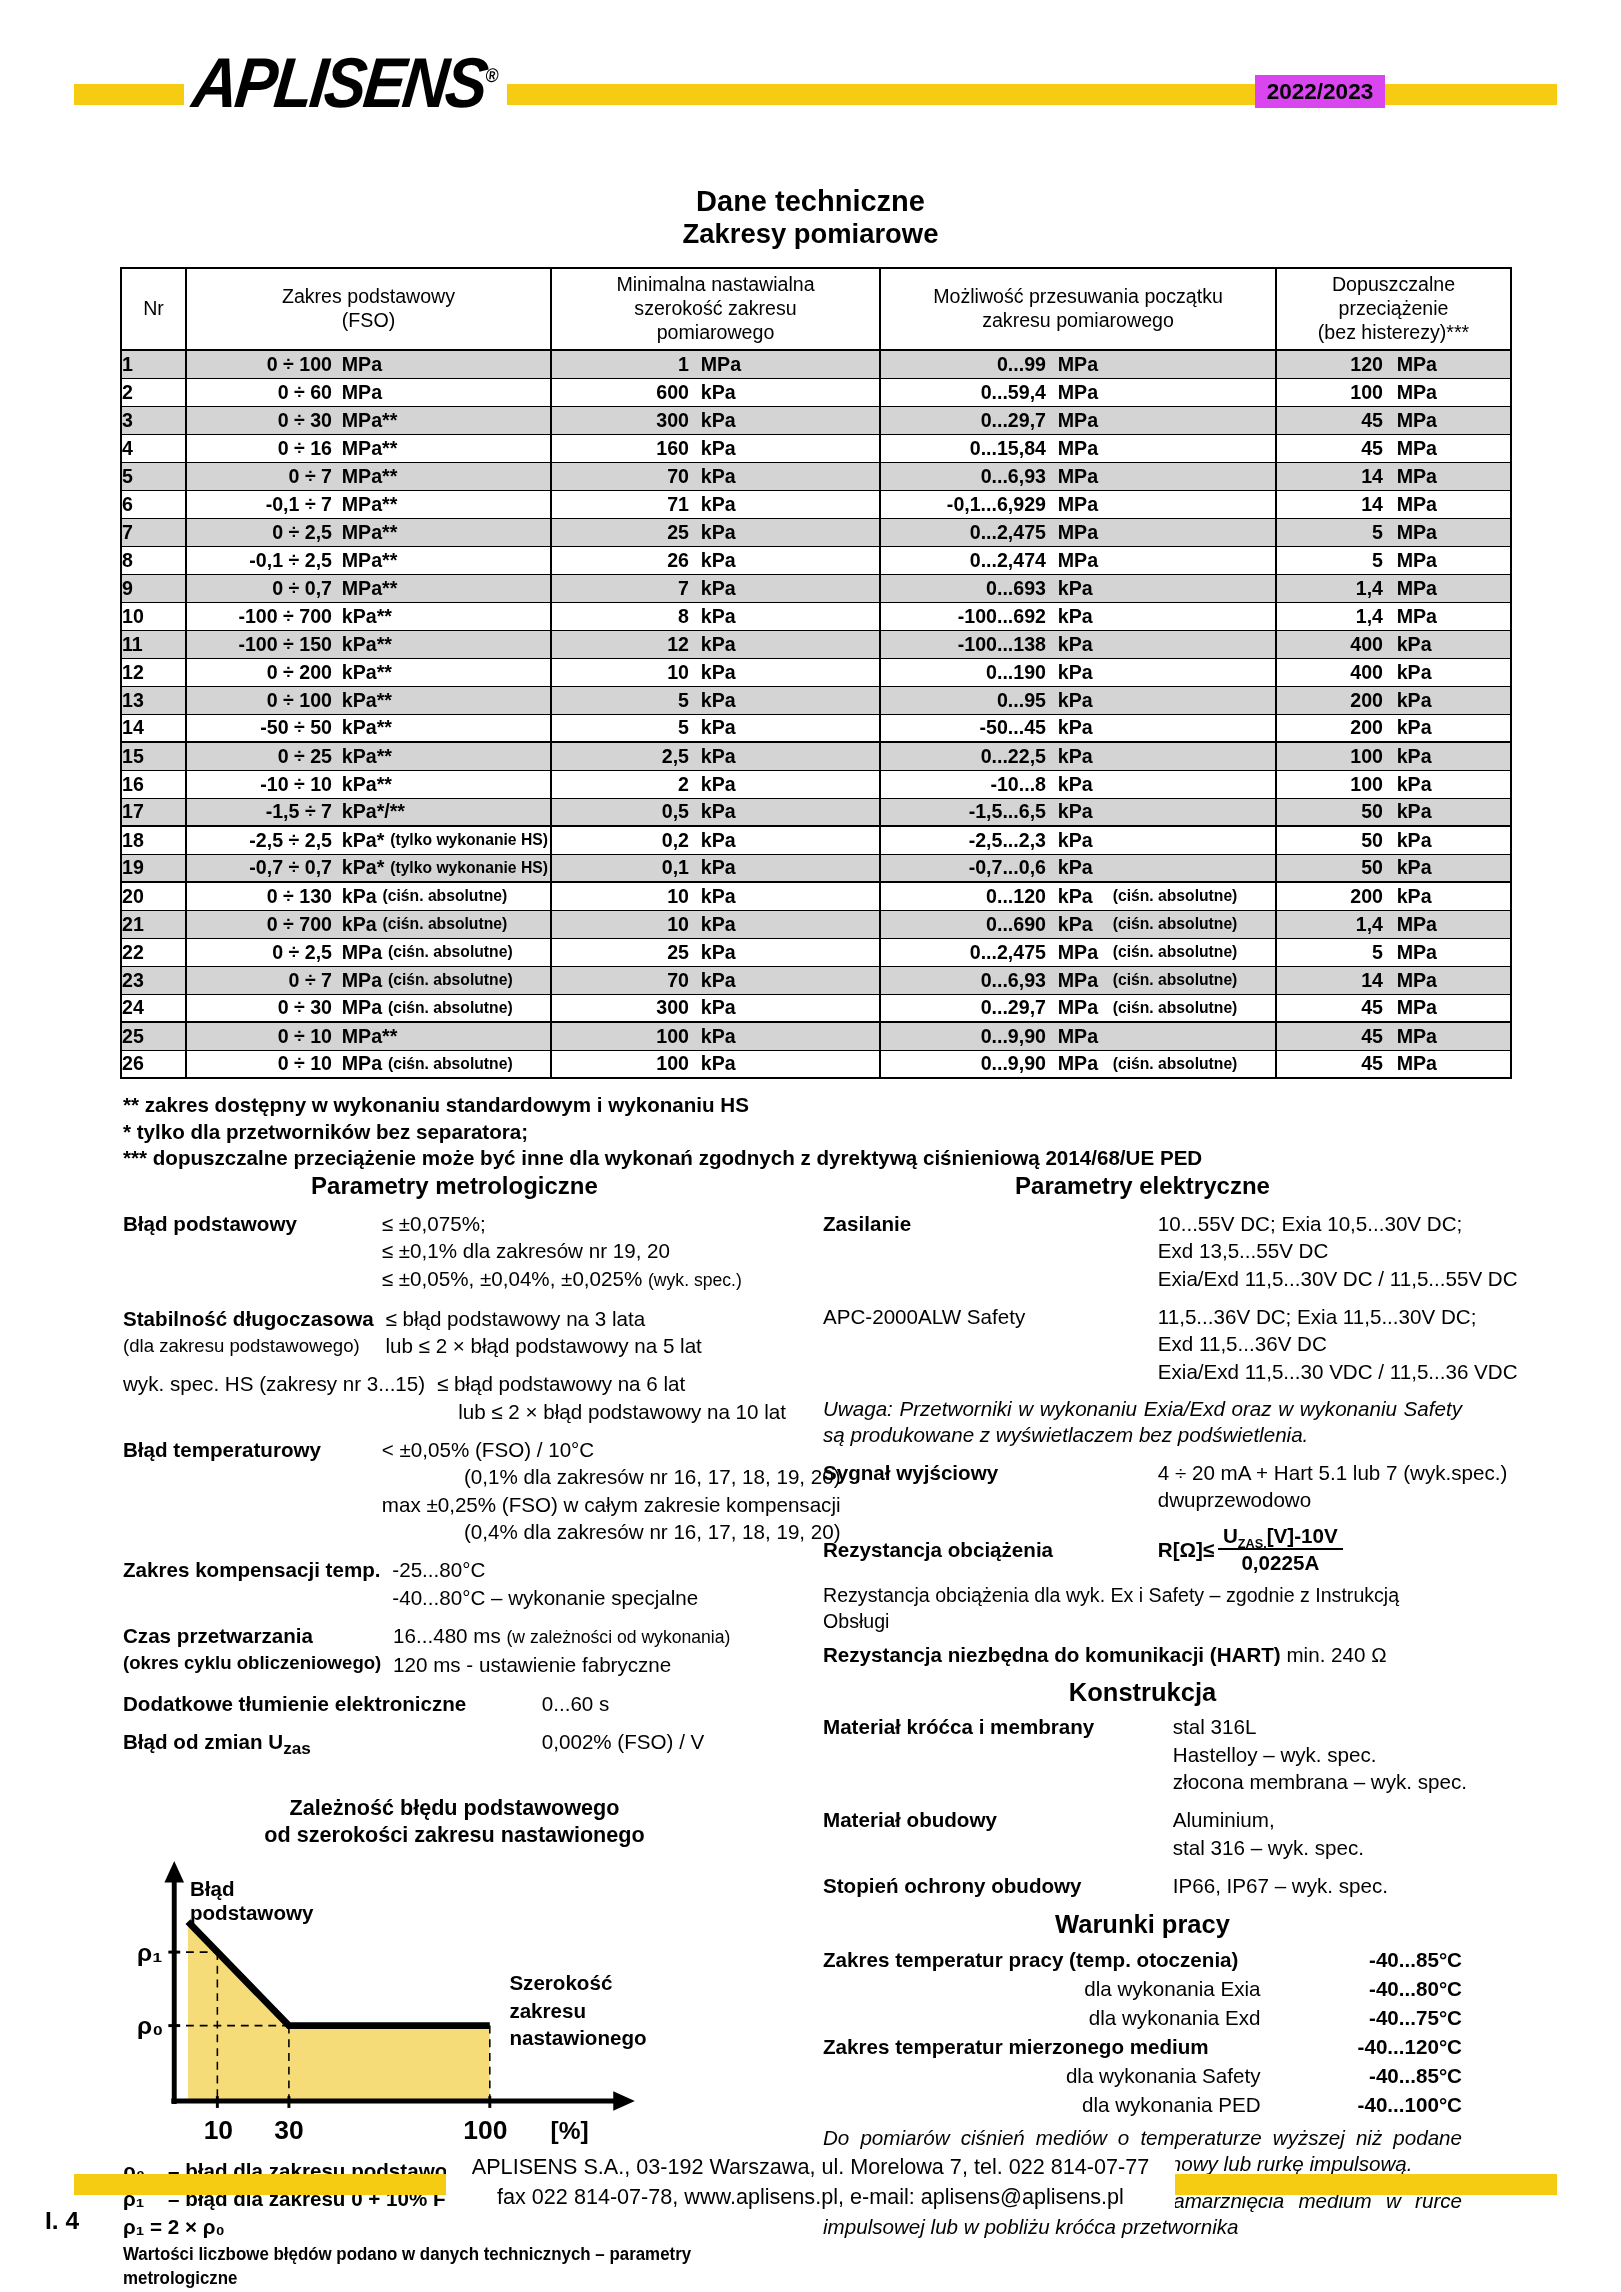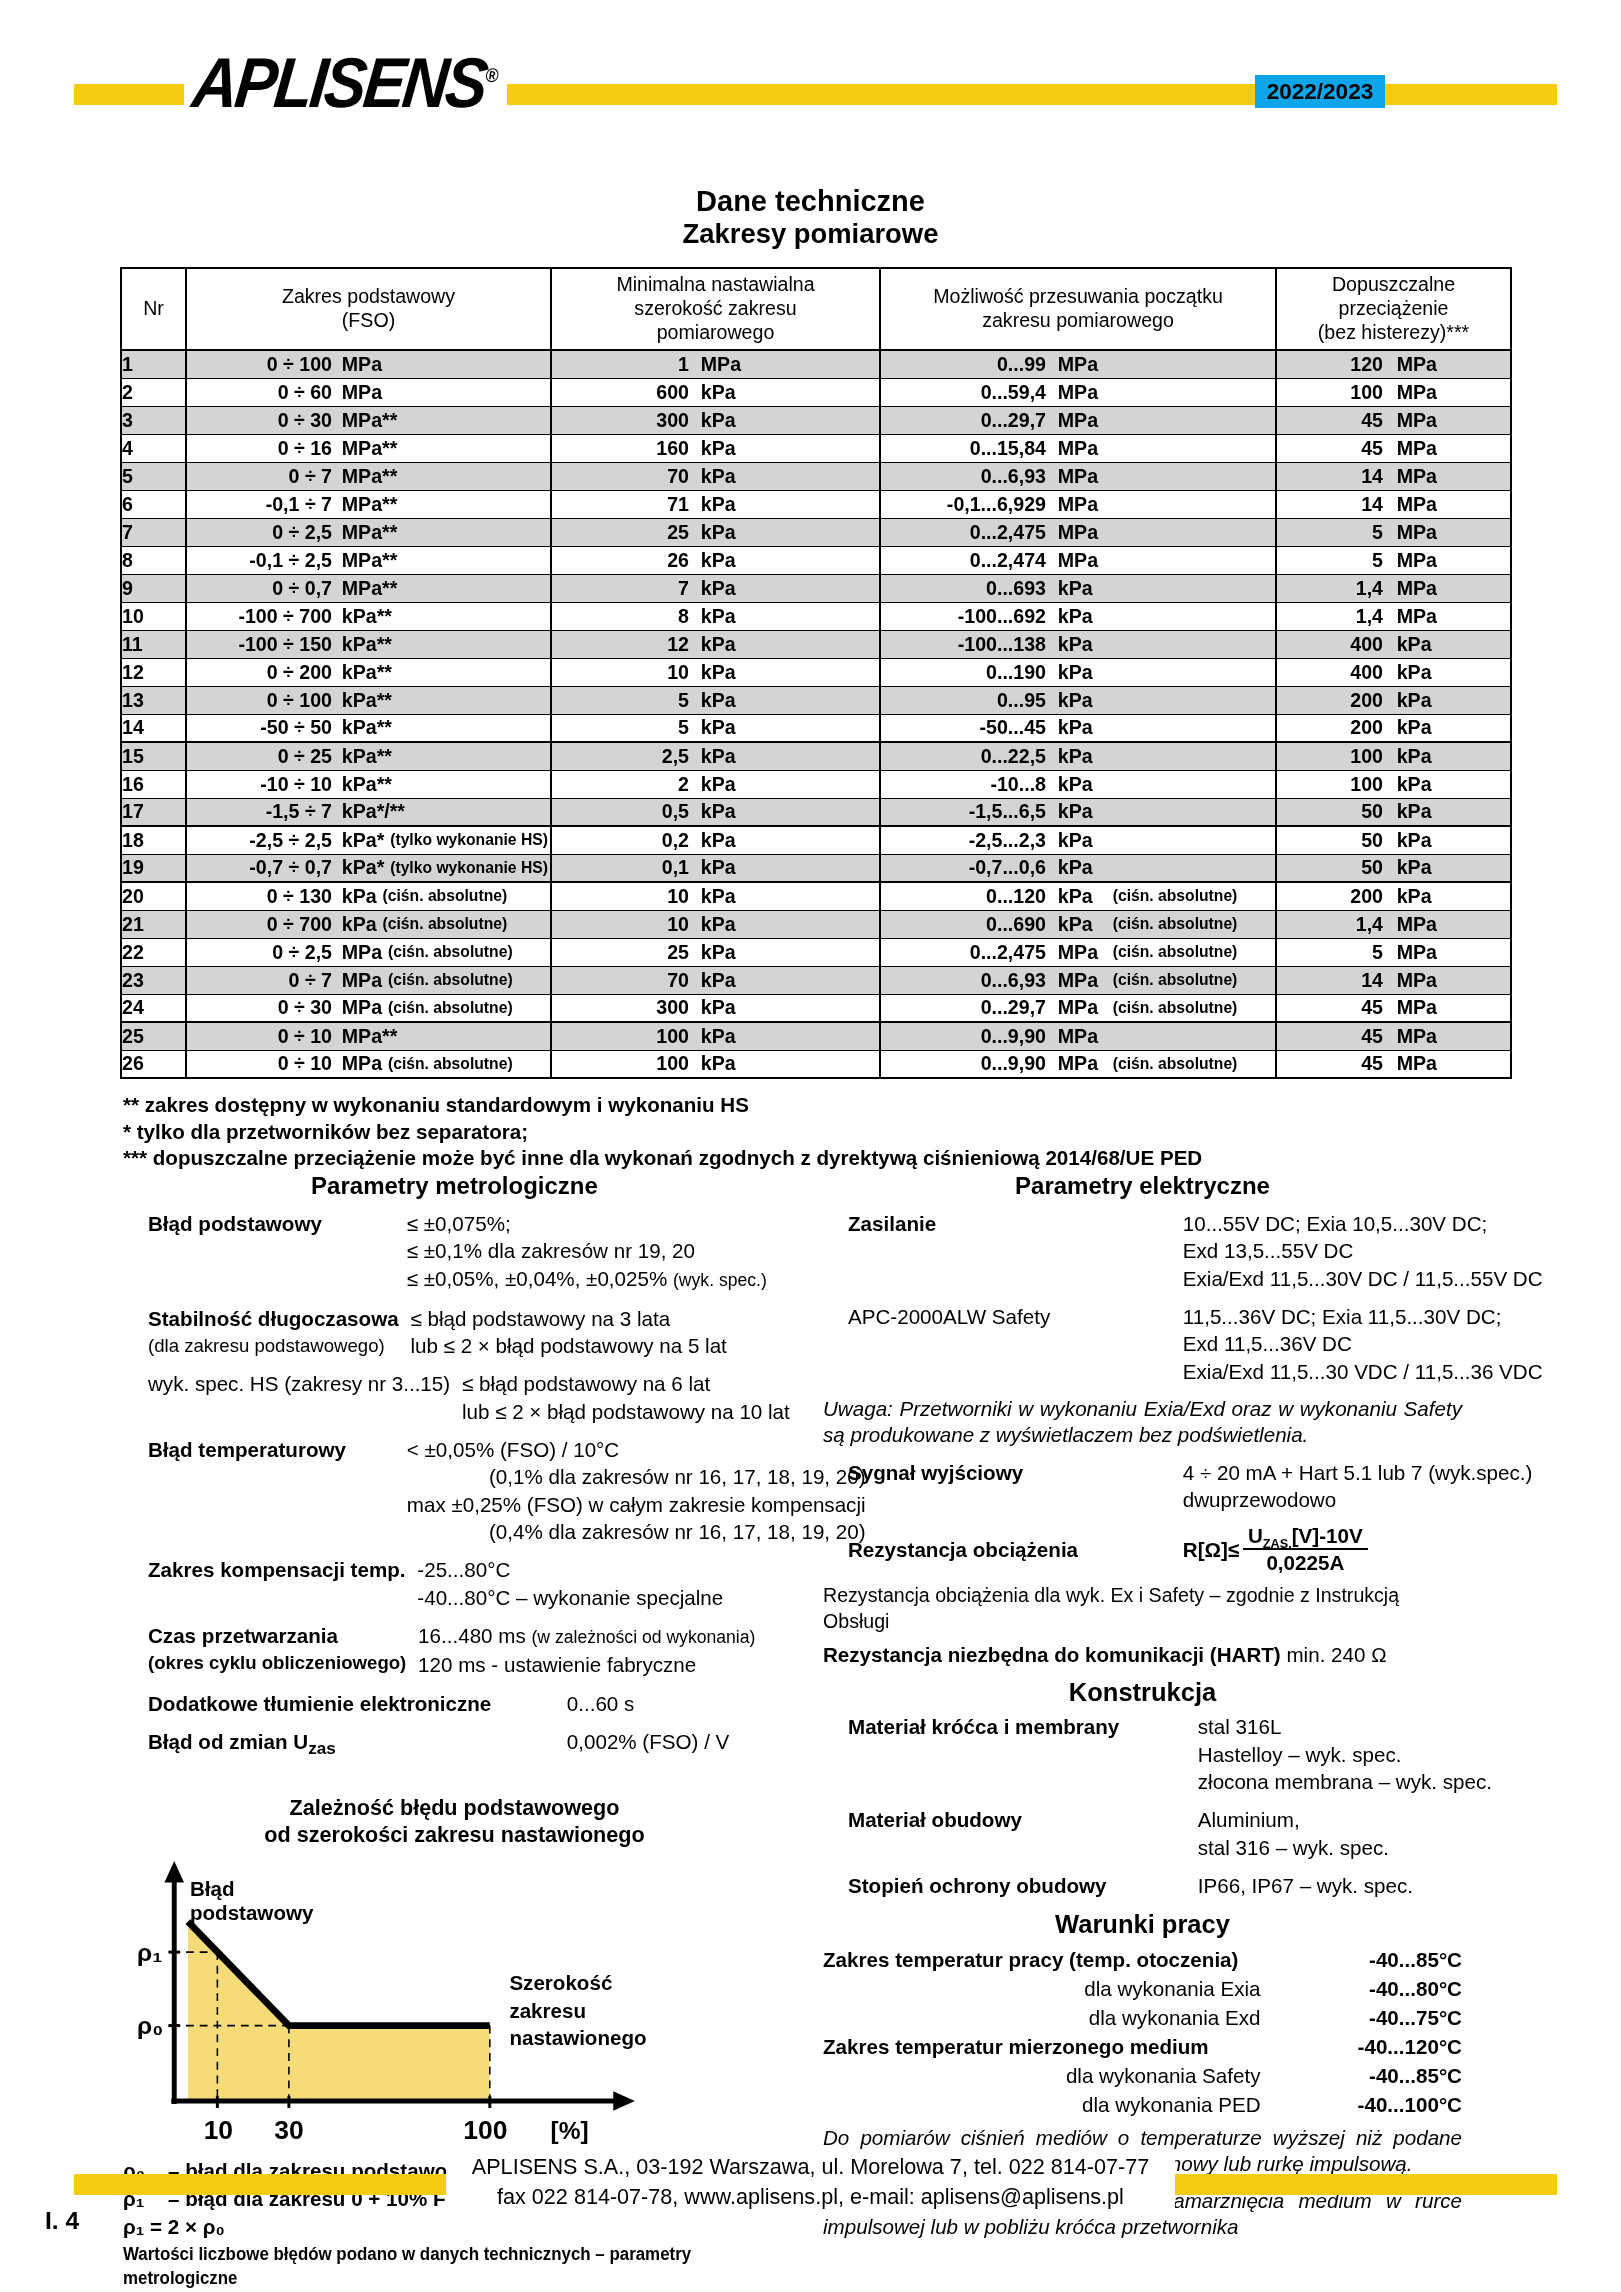--- a/index.html
+++ b/index.html
@@ -5,21 +5,21 @@
   html,body{margin:0;padding:0;background:#888;}
   .page{position:relative;width:1621px;height:2293px;background:#fff;
         font-family:"Liberation Sans",sans-serif;color:#000;overflow:hidden;}
   
   .topbar{position:absolute;left:74px;top:84px;width:1483px;height:20.6px;background:#F5CC12;}
   .logo-box{position:absolute;left:184px;top:27.4px;width:323px;height:110px;background:#fff;
             display:flex;align-items:center;justify-content:center;}
   .logo-text{font-size:63px;font-weight:bold;font-style:italic;letter-spacing:-2.9px;
              transform:skewX(-6deg) scaleY(1.12);white-space:nowrap;}
   .logo-text sup{font-size:17.6px;font-style:normal;letter-spacing:0;vertical-align:super;}
-  .year-box{position:absolute;left:1255px;top:75px;height:33px;background:#0ea5e9;padding:0 11.8px;
+  .year-box{position:absolute;left:1255px;top:75px;height:33px;background:#d946ef;padding:0 11.8px;
             display:flex;align-items:center;font-size:22.5px;font-weight:bold;}
   
   .title-block{position:absolute;left:0;top:184px;width:100%;text-align:center;line-height:1.18;}
   .t1{font-size:29px;font-weight:bold;}
   .t2{font-size:27.4px;font-weight:bold;}
   
   .table-wrap{position:absolute;left:120px;top:267px;width:1392px;}
   table.ranges{border-collapse:collapse;width:100%;table-layout:fixed;border:2.9px solid #000;}
   table.ranges th{font-weight:normal;font-size:19.6px;text-align:center;vertical-align:middle;
       border:2px solid #000;border-bottom:2.9px solid #000;height:80px;line-height:1.22;
@@ -40,21 +40,21 @@
   .c5 .v{width:106px;text-align:right;flex:none;}
   .c5 .u{margin-left:13.7px;}
   
   .footnotes{position:absolute;left:123px;top:1092px;font-size:20.6px;font-weight:bold;line-height:26.5px;}
   
   .col-left{position:absolute;left:123px;top:1172px;width:663px;}
   .col-right{position:absolute;left:823px;top:1172px;width:639px;}
   .sec-h{text-align:center;font-size:24px;font-weight:bold;margin:0 0 9.8px 0;}
   .sec-h2{text-align:center;font-size:25.5px;font-weight:bold;margin:9.8px 0 5.9px 0;}
   .spec-row{display:flex;margin-bottom:10.8px;font-size:20.6px;line-height:27.4px;}
-  .spec-label{flex:none;font-weight:bold;padding-right:11.8px;margin-left:25px;}
+  .spec-label{flex:none;font-weight:bold;padding-right:11.8px;}
   .spec-label.light{font-weight:normal;}
   .spec-label .sub2{font-size:18.6px;}
   .spec-label .sub2.light{font-weight:normal;}
   .met .spec-label{min-width:247px;max-width:412px;}
   .met .spec-label.wide{min-width:407px;}
   .ele .spec-label{min-width:323px;}
   .kon .spec-label{min-width:338px;}
   .spec-values{flex:1;}
   .val-line{white-space:nowrap;}
   .val-line.right{text-align:right;}

